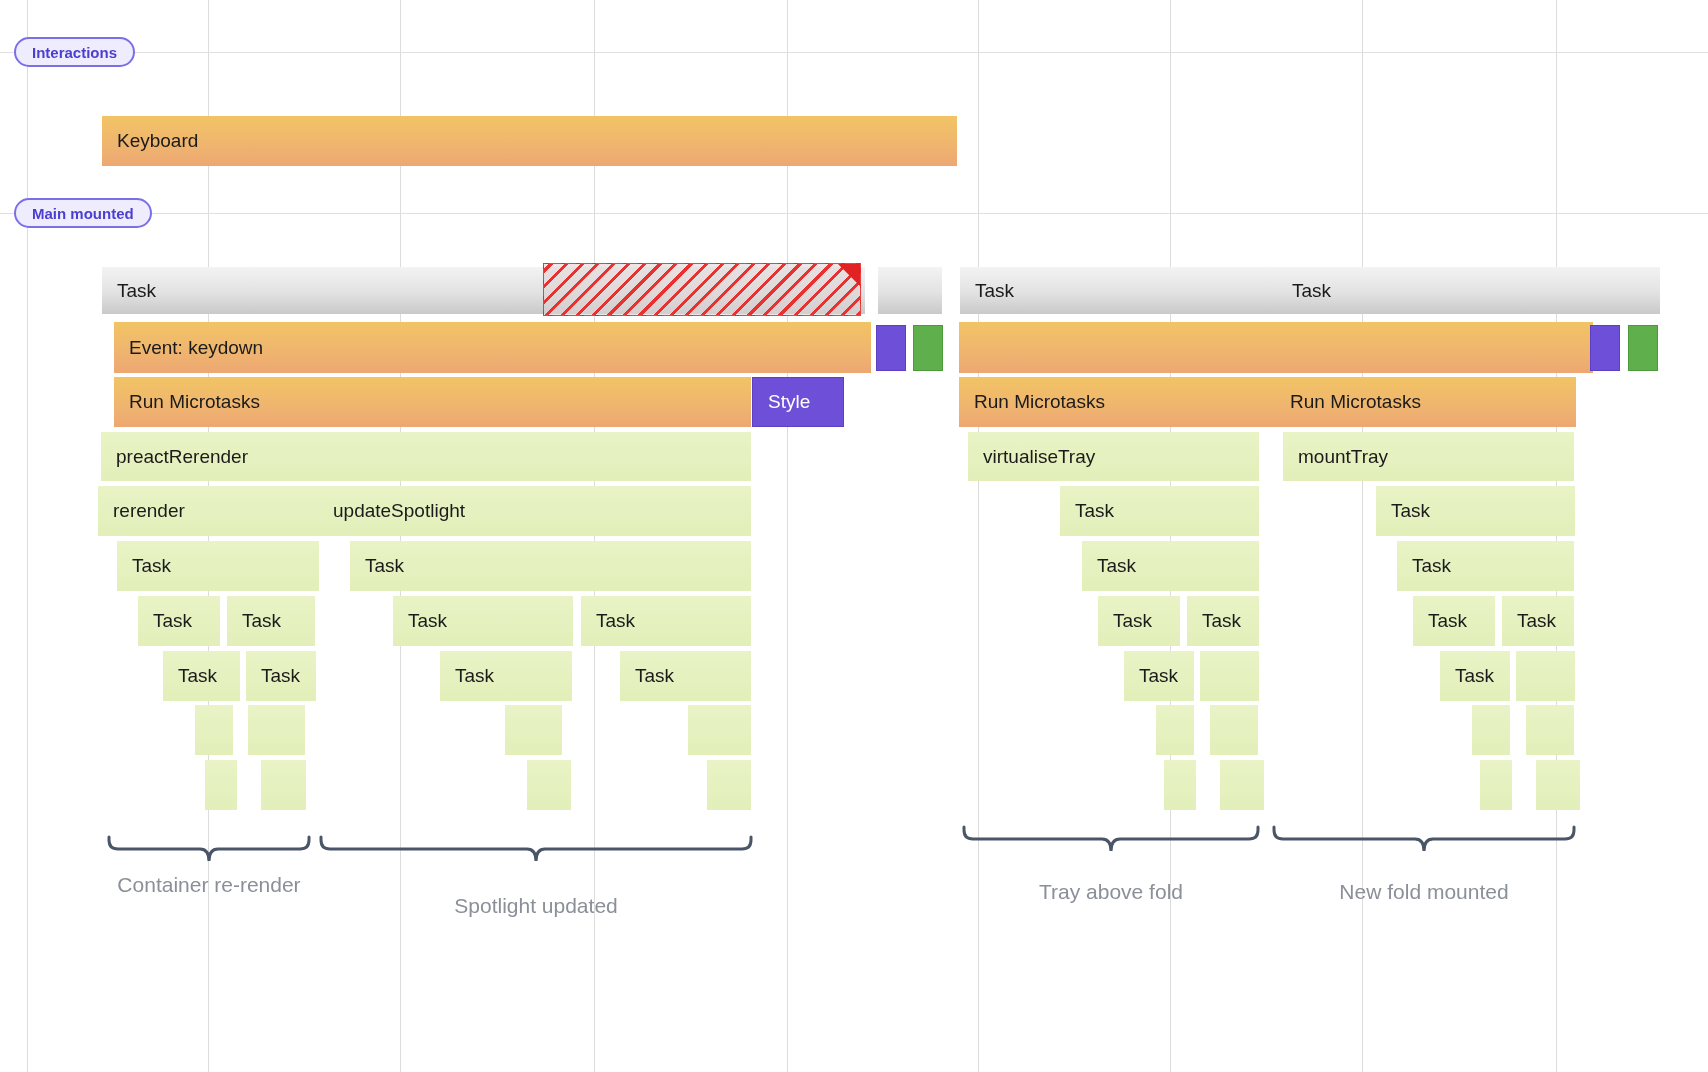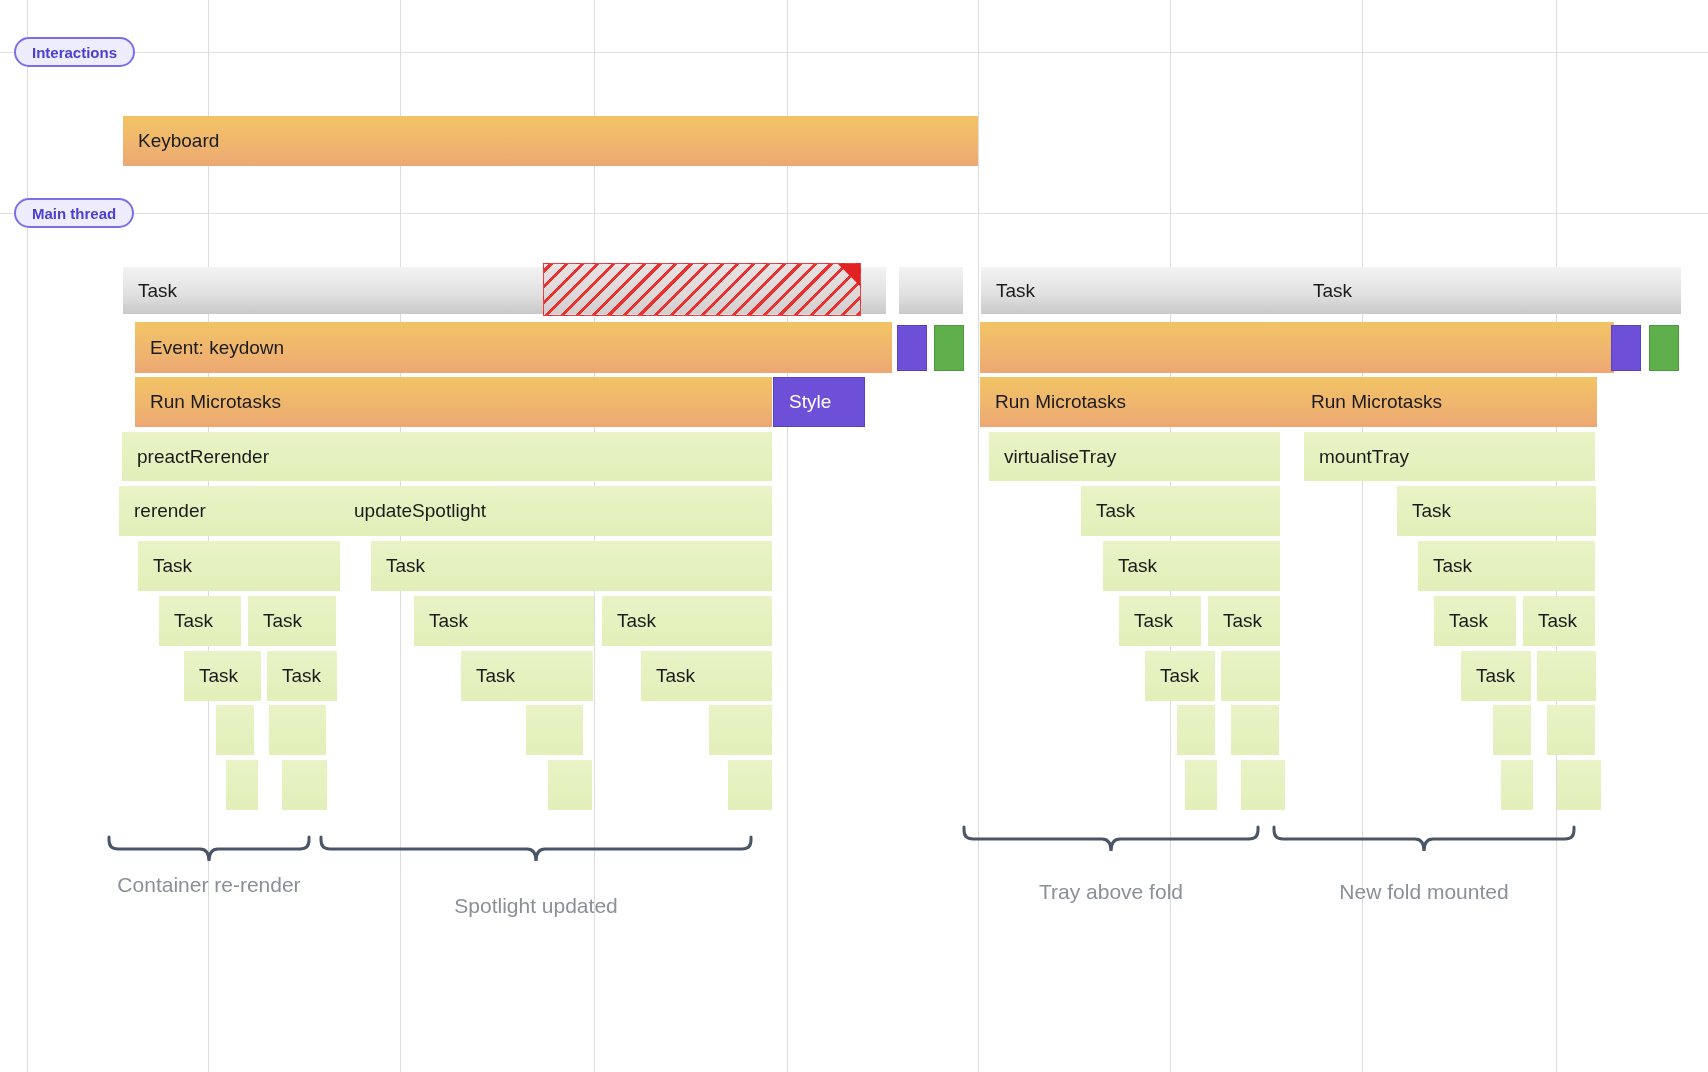--- a/index.html
+++ b/index.html
@@ -58,21 +58,20 @@
     position: absolute;
     box-sizing: border-box;
     display: flex;
     align-items: center;
     overflow: hidden;
     white-space: nowrap;
     font-size: 19px;
     color: #1b1b1b;
     padding-left: 15px;
     z-index: 3;
-    margin-left: 21px;
   }
   .bar.gray {
     background: linear-gradient(to bottom, #f3f3f3 0%, #e2e2e2 55%, #c9c9c9 100%);
   }
   .bar.orange {
     background: linear-gradient(to bottom, #f2c464 0%, #efb46f 60%, #eda772 100%);
   }
   .bar.green {
     background: linear-gradient(to bottom, #e9f3c6 0%, #e2efb9 100%);
   }
@@ -149,21 +148,21 @@
     </div>
 
   <div class="hline" style="top:52px; width:1708px;"></div>
   <div class="hline" style="top:213px; width:1708px;"></div>
 
   <div class="track-pill" style="left:14px; top:37px;">
     <span>Interactions</span>
   </div>
 
   <div class="track-pill" style="left:14px; top:198px;">
-    <span>Main thread</span>
+    <span>Main mounted</span>
   </div>
 
   <div id="interactions-layer">
       <div class="bar orange" style="left: 102px; top: 116px; width: 855px; height: 50px;">
         <span>Keyboard</span>
       </div>
     </div>
 
   <div id="flame-layer">
       <div class="bar gray" style="left: 102px; top: 267px; width: 763px; height: 47px;">

